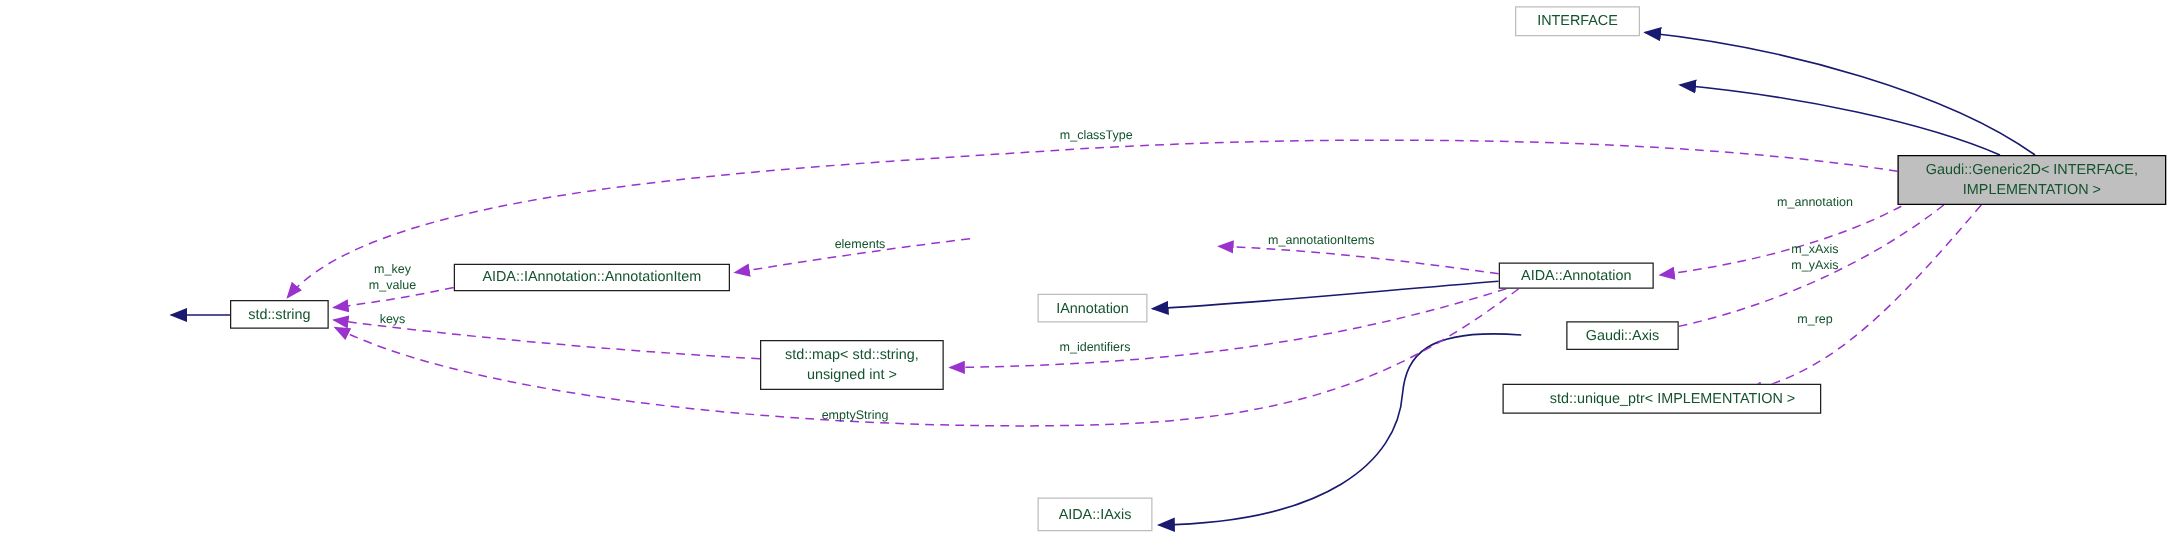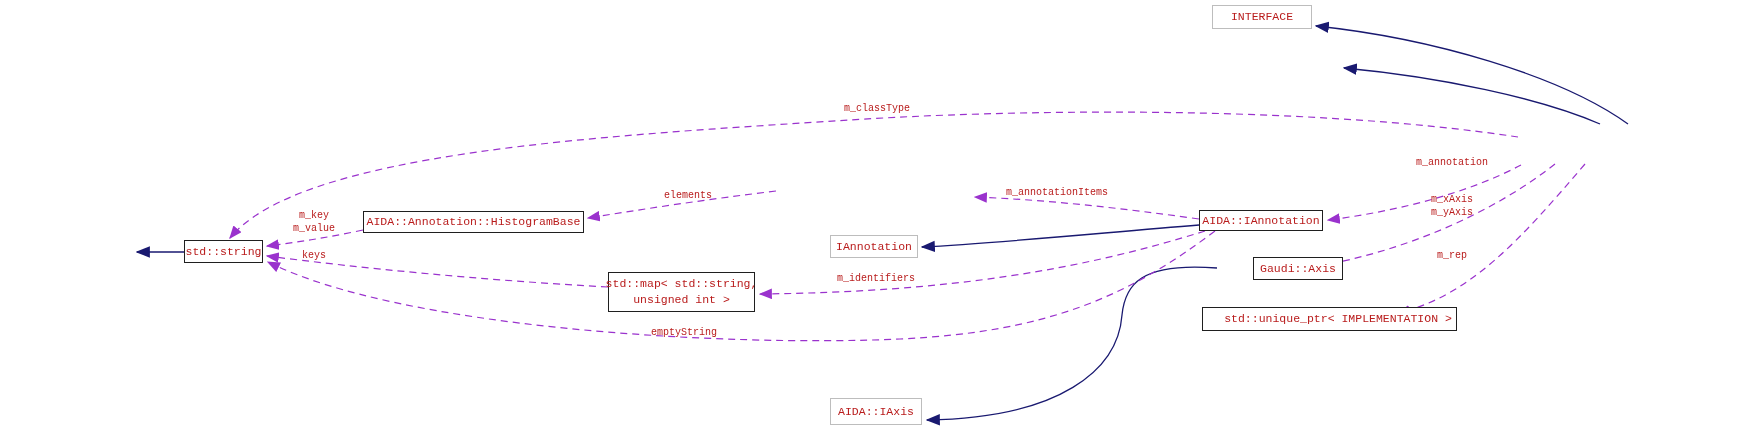--- a/index.html
+++ b/index.html
@@ -1,21 +1,21 @@
 <!DOCTYPE html>
 <html><head>
 <meta charset="utf-8">
 <style>
   html,body{margin:0;padding:0;background:#ffffff;}
   .canvas{
     position:relative;
     width:1741px;height:431px;
     background:#ffffff;
-    font-family:Liberation Mono, monospace;
-    color:#b91c1c;
+    font-family:Liberation Sans, sans-serif;
+    color:#14532d;
     overflow:hidden;
   }
   .edges{position:absolute;left:0;top:0;width:1741px;height:431px;z-index:0;}
   .node{
     position:absolute;
     box-sizing:border-box;
     background:#ffffff;
     border:1px solid #1f1f1f;
     display:flex;flex-direction:column;
     align-items:center;justify-content:center;
@@ -65,37 +65,41 @@
     <path d="M 1521,165 C 1470,192 1400,211 1328,220" fill="none" stroke="#9a32cd" stroke-width="1.2" stroke-dasharray="7 5" marker-end="url(#arr-purple)"></path>
     <path d="M 1555,164 C 1490,215 1400,253 1312,267" fill="none" stroke="#9a32cd" stroke-width="1.2" stroke-dasharray="7 5" marker-end="url(#arr-purple)"></path>
     <path d="M 1585,164 C 1520,240 1470,296 1398,313" fill="none" stroke="#9a32cd" stroke-width="1.2" stroke-dasharray="7 5" marker-end="url(#arr-purple)"></path>
   </svg>
 
   <div class="node ext" style="left:1212px;top:5px;width:100px;height:24px;">
     <span>INTERFACE</span>
   </div>
 
 
+  <div class="node current" style="left:1518px;top:124px;width:215px;height:40px;">
+    <span>Gaudi::Generic2D&lt; INTERFACE,</span>
+    <span>IMPLEMENTATION &gt;</span>
+  </div>
 
 
   <div class="node" style="left:184px;top:240px;width:79px;height:23px;">
     <span>std::string</span>
   </div>
 
   <div class="node" style="left:363px;top:211px;width:221px;height:22px;">
-    <span>AIDA::Annotation::HistogramBase</span>
+    <span>AIDA::IAnnotation::AnnotationItem</span>
   </div>
 
 
   <div class="node ext" style="left:830px;top:235px;width:88px;height:23px;">
     <span>IAnnotation</span>
   </div>
 
   <div class="node" style="left:1199px;top:210px;width:124px;height:21px;">
-    <span>AIDA::IAnnotation</span>
+    <span>AIDA::Annotation</span>
   </div>
 
   <div class="node" style="left:608px;top:272px;width:147px;height:40px;text-align:center;">
     <span>std::map&lt; std::string,</span>
     <span>unsigned int &gt;</span>
   </div>
 
   <div class="node" style="left:1217px;top:257px;width:90px;height:23px;margin-left:36px;">
     <span>Gaudi::Axis</span>
   </div>

